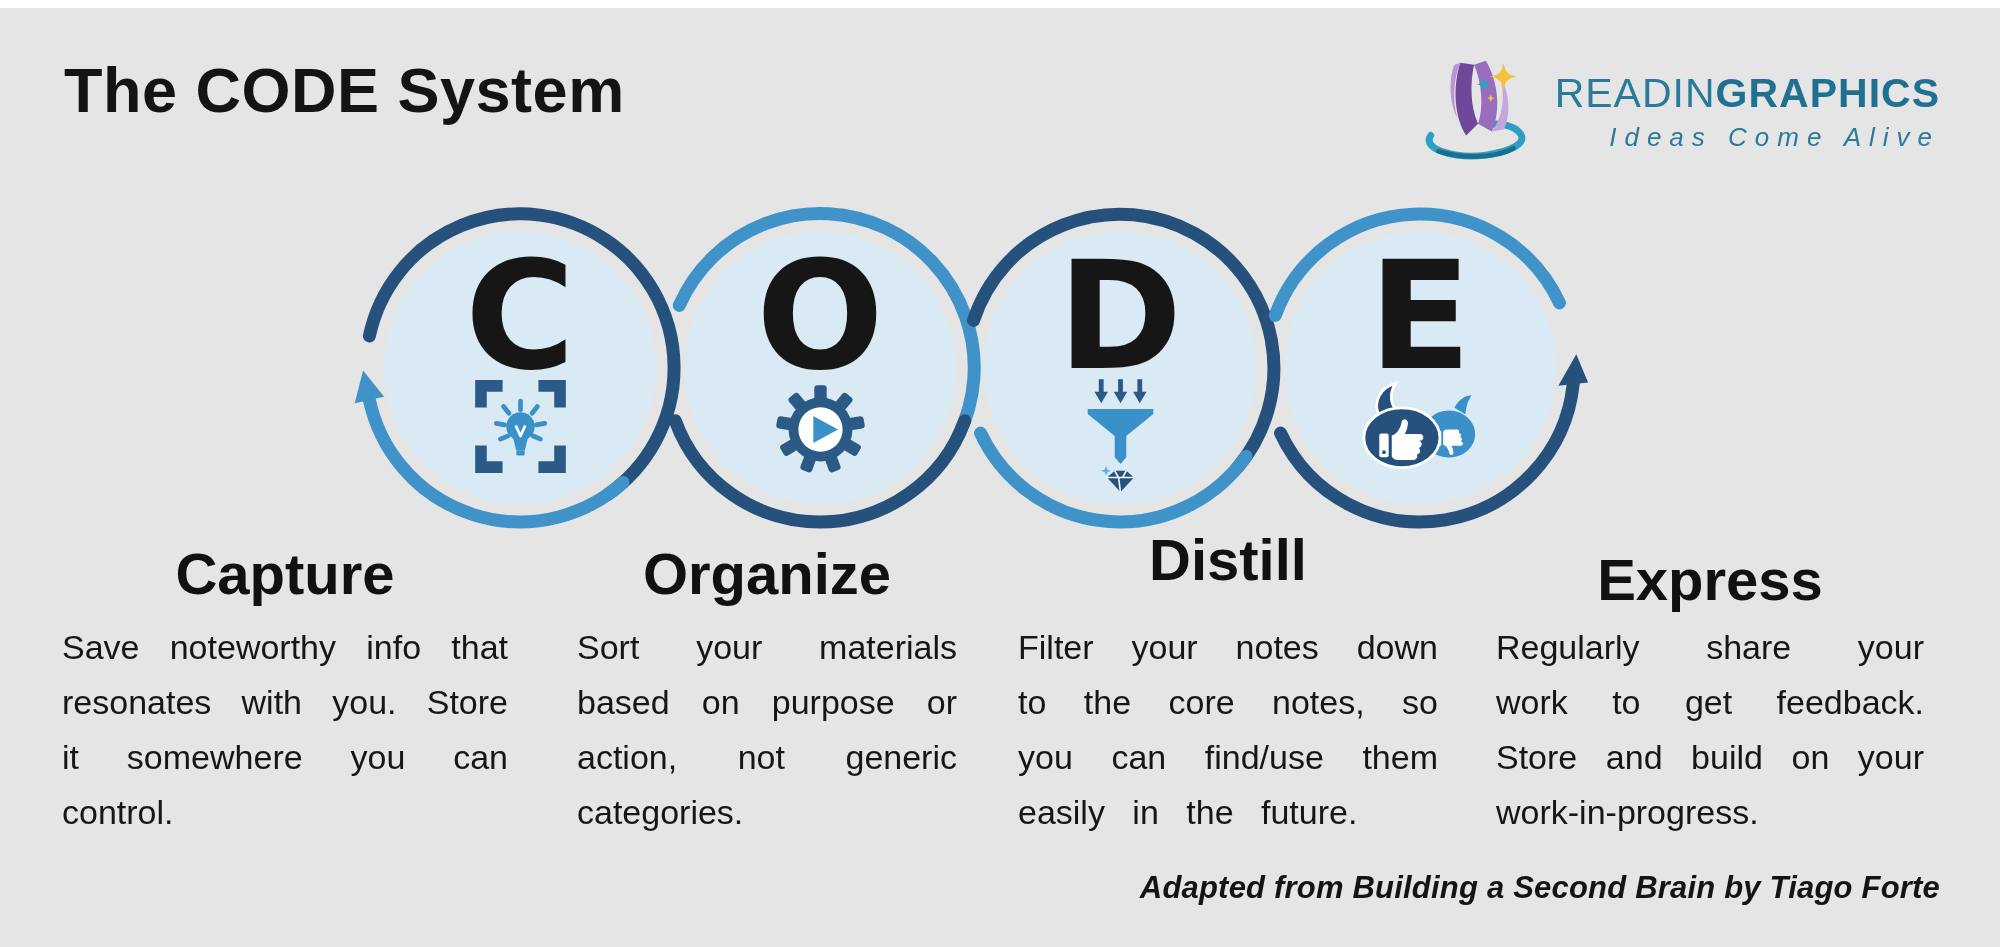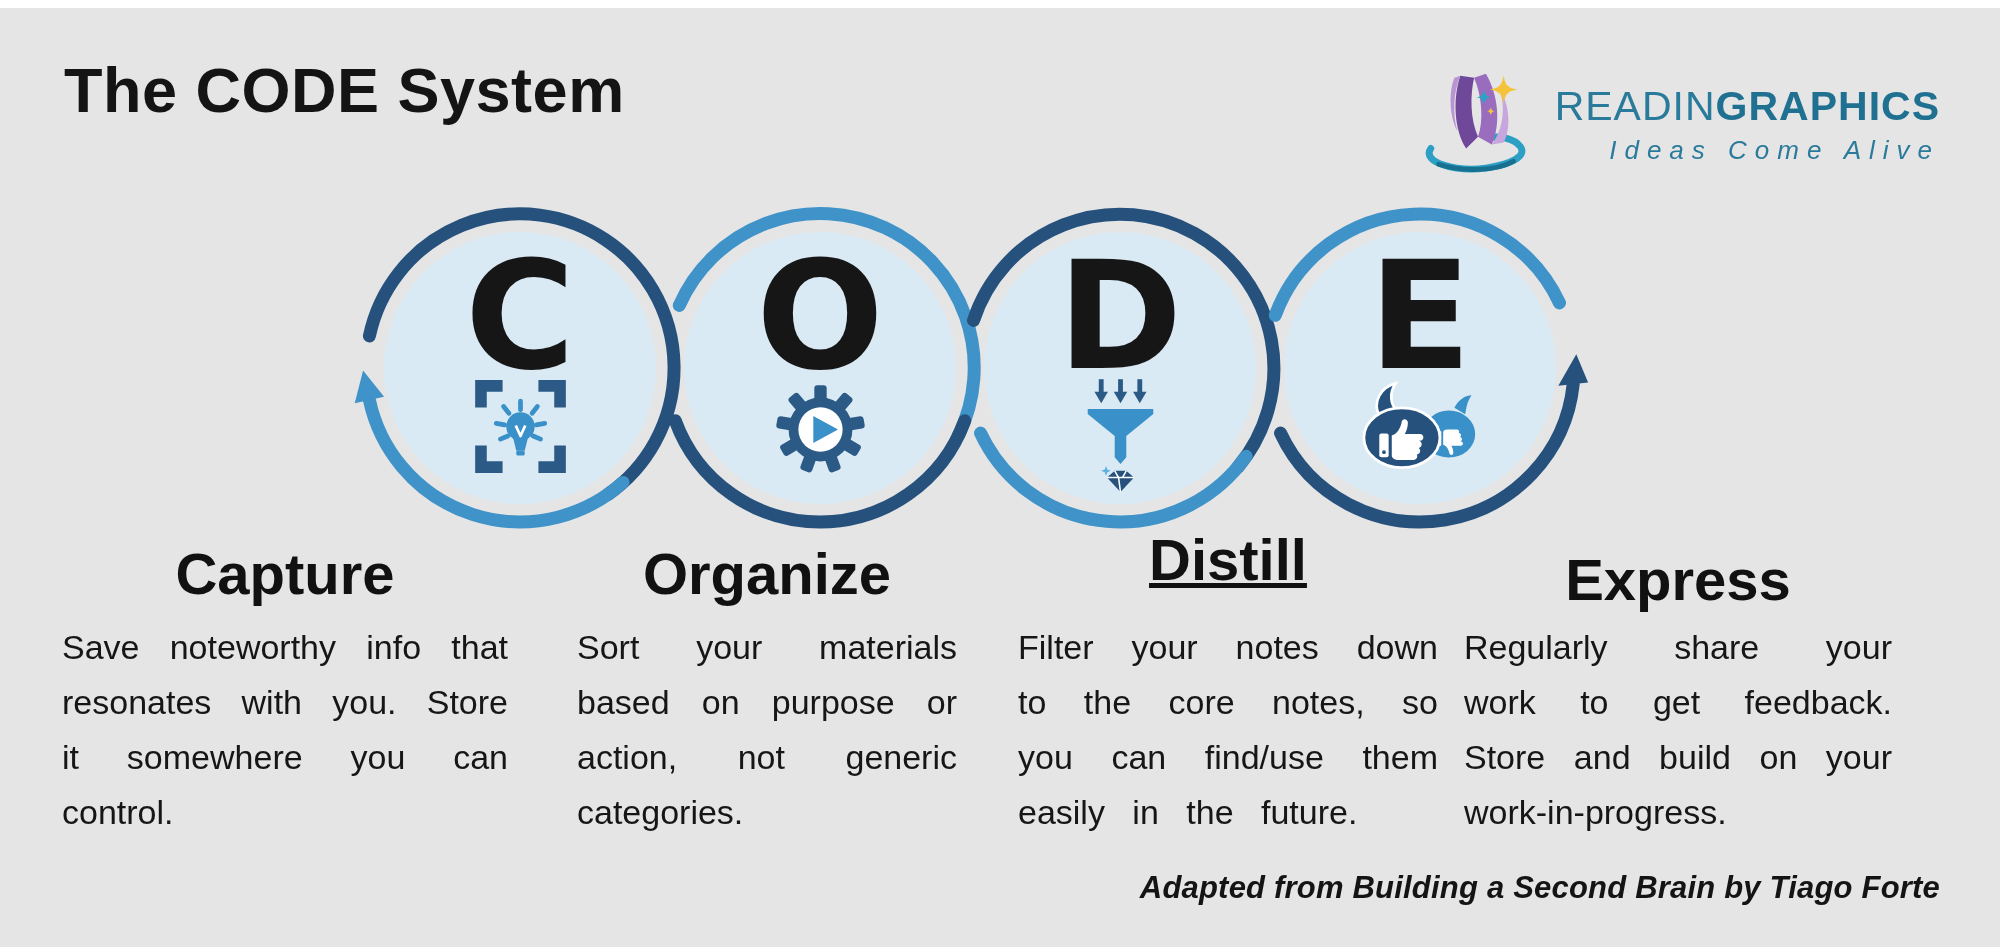--- a/index.html
+++ b/index.html
@@ -2,21 +2,21 @@
 <html><head>
 <meta charset="utf-8">
 <style>
   html,body{margin:0;padding:0;background:#ffffff;}
   .canvas{position:relative;width:2000px;height:947px;background:#e5e5e5;overflow:hidden;
           font-family:"Liberation Sans",sans-serif;color:#161616;margin-top:8px;}
 
   
   .page-title{position:absolute;left:64px;top:46px;margin:0;font-size:63px;font-weight:700;
               letter-spacing:.5px;color:#141414;font-family:"Liberation Sans",sans-serif;}
-  .logo{position:absolute;right:60px;top:52px;display:flex;align-items:flex-start;gap:8px;}
+  .logo{position:absolute;right:60px;top:39px;display:flex;align-items:flex-start;gap:8px;}
   .logo-book{width:138px;height:118px;flex:0 0 auto;}
   .logo-text{padding-top:26px;}
   .brand-line{font-size:41px;letter-spacing:1px;color:#2a7b9b;line-height:1;}
   .brand-line .b-bold{font-weight:700;color:#1f7091;}
   .tagline{font-size:26px;font-style:italic;color:#2a7b9b;letter-spacing:8px;margin-top:8px;text-align:right;}
 
   
   .circle{position:absolute;top:190px;width:340px;height:340px;}
   .c1{left:350px}.c2{left:650px}.c3{left:950px}.c4{left:1250px}
   .ring{position:absolute;inset:0;}
@@ -25,22 +25,22 @@
               margin-top:58px;color:#161616;}
   .step-icon{margin-top:2px;}
 
   
   .col{position:absolute;top:534px;}
   .col h2{margin:0 0 14px;font-size:58px;line-height:1.1;font-weight:700;text-align:center;color:#111;}
   .col p{margin:0;font-size:34px;line-height:55px;text-align:justify;color:#161616;word-spacing:18px;}
   .col1{left:62px;width:446px;}
   .col2{left:577px;width:380px;}
   .col3{left:1018px;width:420px;}
-  .col4{left:1464px;width:428px;}
-  .col3 h2{position:relative;top:-14px;text-decoration:underline;}
+  .col4{left:1496px;width:428px;}
+  .col3 h2{position:relative;top:-14px;}
   .col4 h2{position:relative;top:6px;}
 
   .credit{position:absolute;right:60px;top:862px;font-size:31px;font-style:italic;font-weight:600;
           color:#141414;letter-spacing:.2px;}
 </style>
 </head>
 <body>
 
 <div class="canvas">
 

